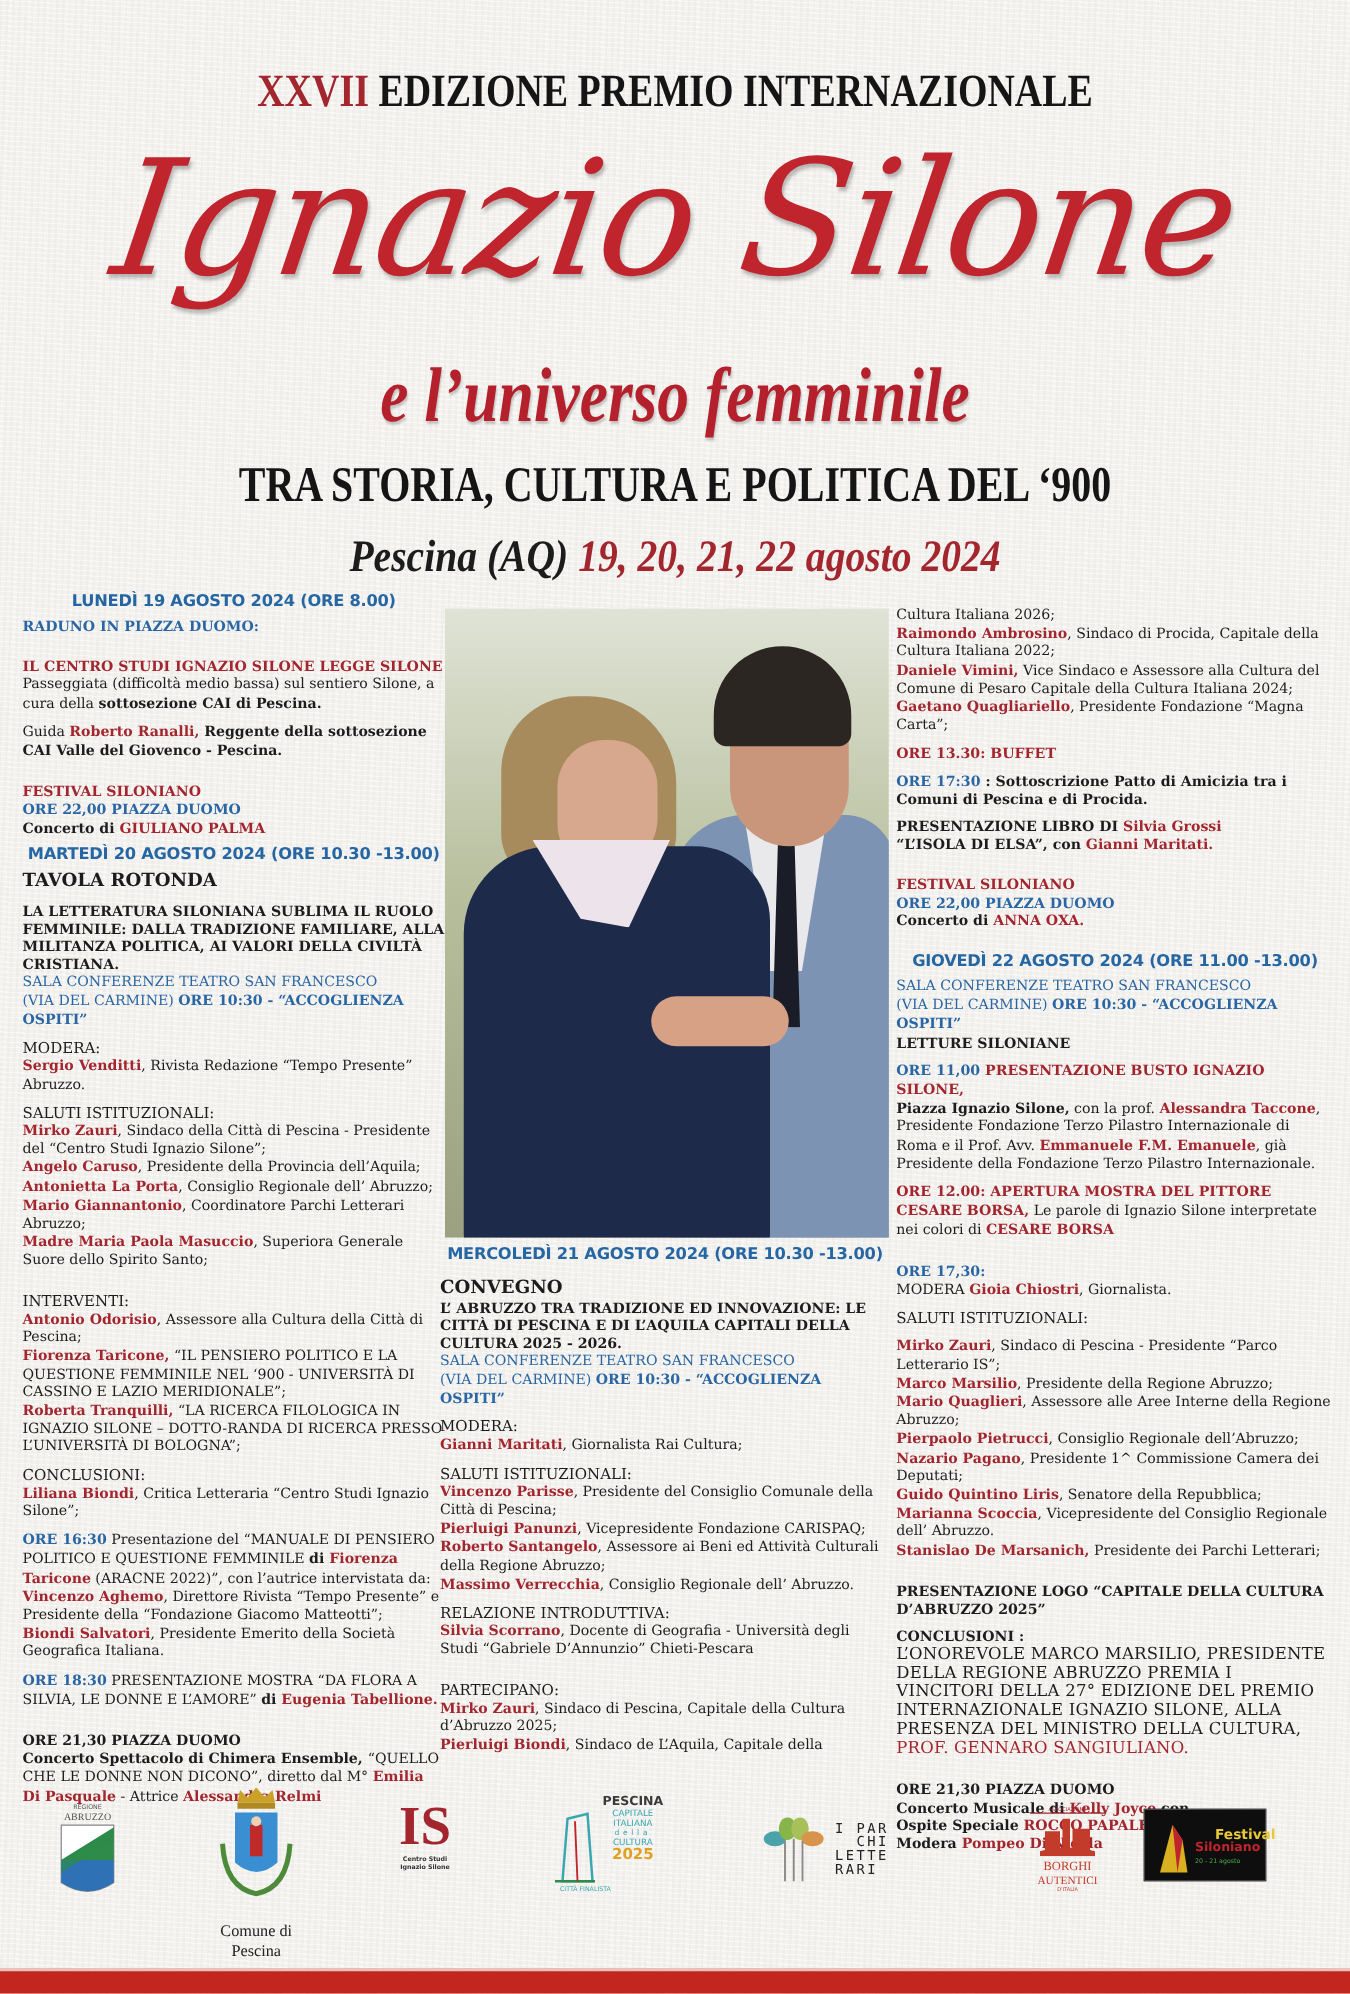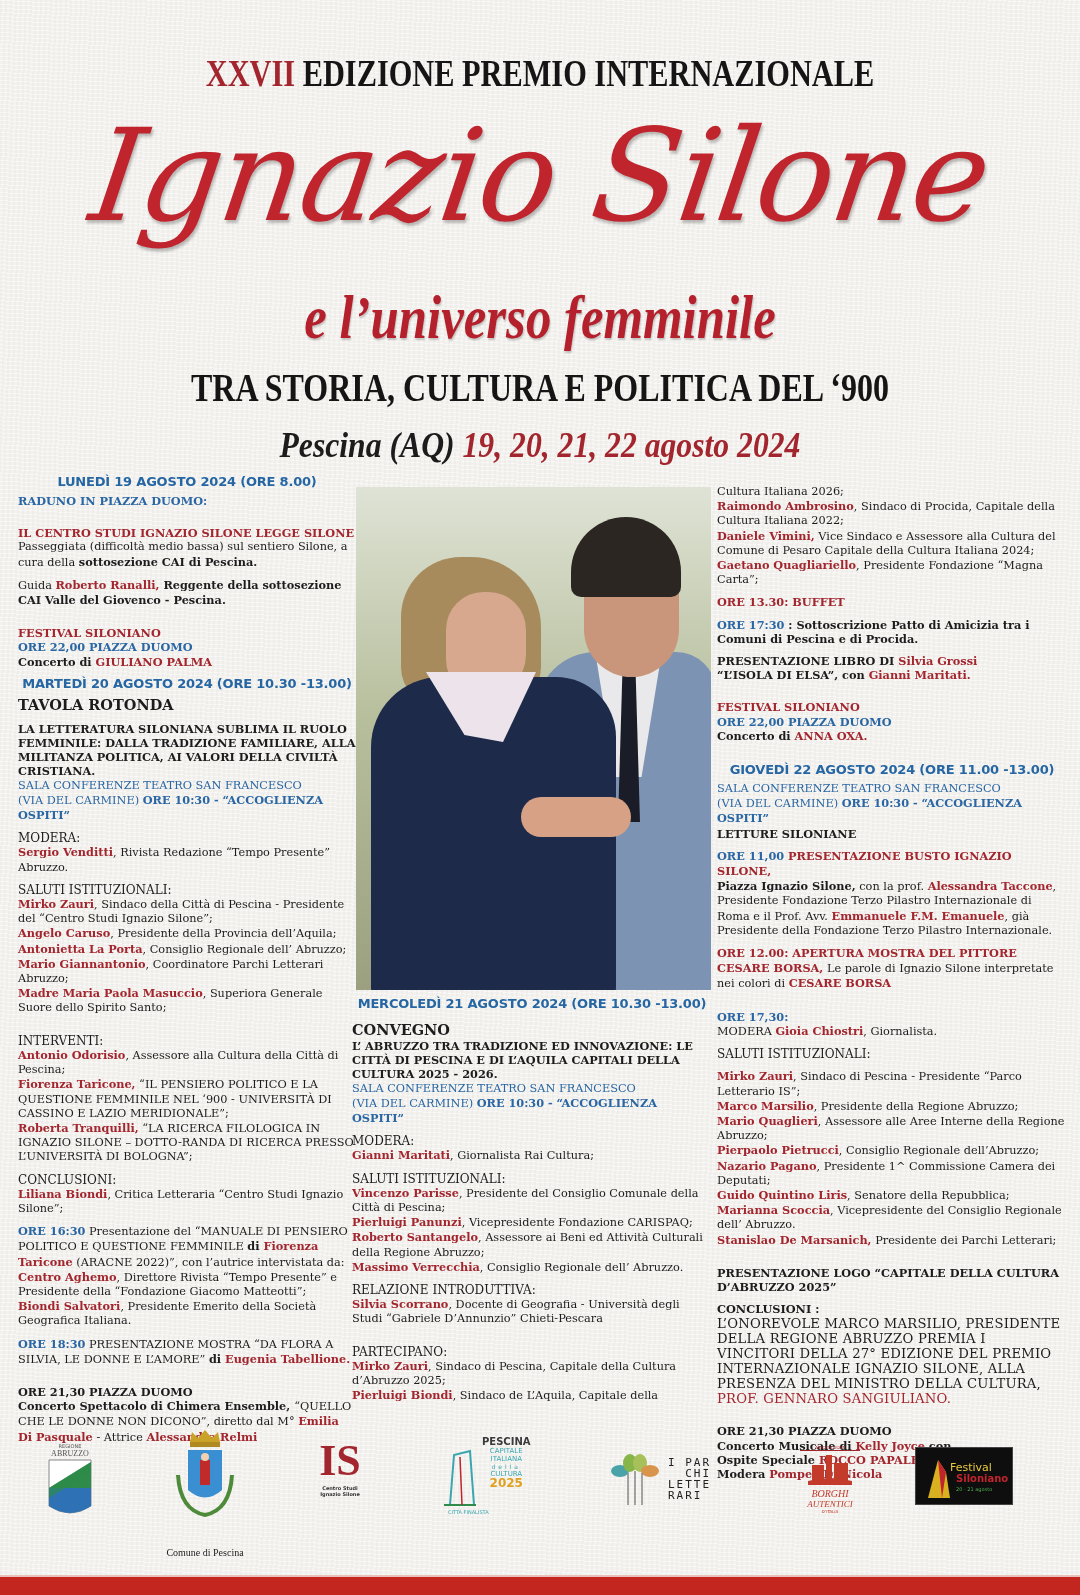--- a/index.html
+++ b/index.html
@@ -117,21 +117,21 @@
   <div><span class="rb">Antonietta La Porta</span><span>, Consiglio Regionale dell’ Abruzzo;</span></div>
   <div><span class="rb">Mario Giannantonio</span><span>, Coordinatore Parchi Letterari Abruzzo;</span></div>
   <div><span class="rb">Madre Maria Paola Masuccio</span><span>, Superiora Generale Suore dello Spirito Santo;</span></div>
   <div class="sec-lg label-caps">INTERVENTI:</div>
   <div><span class="rb">Antonio Odorisio</span><span>, Assessore alla Cultura della Città di Pescina;</span></div>
   <div><span class="rb">Fiorenza Taricone,</span><span> “IL PENSIERO POLITICO E LA QUESTIONE FEMMINILE NEL ‘900 - UNIVERSITÀ DI CASSINO E LAZIO MERIDIONALE”;</span></div>
   <div><span class="rb">Roberta Tranquilli,</span><span> “LA RICERCA FILOLOGICA IN IGNAZIO SILONE – DOTTO-RANDA DI RICERCA PRESSO L’UNIVERSITÀ DI BOLOGNA”;</span></div>
   <div class="sec label-caps">CONCLUSIONI:</div>
   <div><span class="rb">Liliana Biondi</span><span>, Critica Letteraria “Centro Studi Ignazio Silone”;</span></div>
   <div class="sec"><span class="bb">ORE 16:30</span><span> Presentazione del “MANUALE DI PENSIERO POLITICO E QUESTIONE FEMMINILE </span><span class="b">di </span><span class="rb">Fiorenza Taricone</span><span> (ARACNE 2022)”, con l’autrice intervistata da:</span></div>
-  <div><span class="rb">Centro Aghemo</span><span>, Direttore Rivista “Tempo Presente” e Presidente della “Fondazione Giacomo Matteotti”;</span></div>
+  <div><span class="rb">Vincenzo Aghemo</span><span>, Direttore Rivista “Tempo Presente” e Presidente della “Fondazione Giacomo Matteotti”;</span></div>
   <div><span class="rb">Biondi Salvatori</span><span>, Presidente Emerito della Società Geografica Italiana.</span></div>
   <div class="sec"><span class="bb">ORE 18:30</span><span> PRESENTAZIONE MOSTRA “DA FLORA A SILVIA, LE DONNE E L’AMORE” </span><span class="b">di </span><span class="rb">Eugenia Tabellione.</span></div>
   <div class="sec-lg b">ORE 21,30 PIAZZA DUOMO</div>
   <div><span class="b">Concerto Spettacolo di Chimera Ensemble, </span><span>“QUELLO CHE LE DONNE NON DICONO”, diretto dal M° </span><span class="rb">Emilia Di Pasquale</span><span> - Attrice </span><span class="rb">Alessandra Relmi</span></div>
 </div>
 
 <div class="photo">
   <div class="man-body"></div>
   <div class="man-shirt"></div>
   <div class="man-tie"></div>
@@ -215,21 +215,21 @@
   </div>
   <div class="logo" style="left:160px; top:5px; width:90px;">
     <svg width="70" height="95" viewBox="0 0 70 95" style="margin-left:10px;">
       <path d="M20 12 L22 2 L28 8 L35 0 L42 8 L48 2 L50 12 Z" fill="#c9a227"></path>
       <rect x="20" y="12" width="30" height="5" fill="#b08a20"></rect>
       <path d="M18 20 H52 V60 Q35 75 18 60 Z" fill="#3a8fd3"></path>
       <rect x="30" y="30" width="10" height="25" fill="#c02a2a"></rect>
       <circle cx="35" cy="27" r="4" fill="#f1d1b0"></circle>
       <path d="M8 45 Q10 80 35 85 Q60 80 62 45" fill="none" stroke="#4d8a3a" stroke-width="4"></path>
     </svg>
-    <div class="logo-text" style="font-size:10px; font-family:'Liberation Serif',serif; color:#222; margin-top:18px;">Comune di Pescina</div>
+    <div class="logo-text" style="font-size:13px; font-family:'Liberation Serif',serif; color:#222; margin-top:8px;">Comune di Pescina</div>
   </div>
   <div class="logo" style="left:310px; top:12px; width:60px;">
     <div style="font-family:'Liberation Serif',serif; font-size:44px; font-weight:bold; color:#a3262e; text-align:center; line-height:48px;">IS</div>
     <div class="logo-text" style="font-size:5px; font-weight:bold; color:#333;">Centro Studi</div>
     <div class="logo-text" style="font-size:5px; font-weight:bold; color:#333;">Ignazio Silone</div>
   </div>
   <div class="logo" style="left:440px; top:12px; width:130px; height:80px;text-align:center;">
     <svg width="40" height="60" viewBox="0 0 40 60" style="position:absolute; left:0; top:10px;">
       <path d="M10 58 L14 8 L30 4 L34 58 Z" fill="none" stroke="#3aa6b0" stroke-width="2"></path>
       <path d="M4 58 L36 58" stroke="#2e8b4a" stroke-width="2"></path>
@@ -253,36 +253,36 @@
       <ellipse cx="40" cy="18" rx="9" ry="6" fill="#d8944a"></ellipse>
       <path d="M18 20 V52 M25 18 V52 M32 20 V52" stroke="#888" stroke-width="1.5"></path>
     </svg>
     <div style="position:absolute; left:58px; top:4px; font-family:'DejaVu Sans Mono',monospace; font-size:11px; line-height:11px; color:#222; text-align:right; letter-spacing:2px;">
       <div>I PAR</div>
       <div>CHI</div>
       <div>LETTE</div>
       <div style="text-align:left;">RARI</div>
     </div>
   </div>
-  <div class="logo" style="left:800px; top:20px; width:60px;font-style:italic;">
+  <div class="logo" style="left:824px; top:20px; width:60px;">
     <div class="logo-text" style="font-size:4px; color:#a3262e; border-bottom:1px solid #a3262e;">ASSOCIAZIONE</div>
     <svg width="44" height="34" viewBox="0 0 44 34" style="margin-left:8px;">
       <rect x="4" y="14" width="12" height="16" fill="#c33b2a"></rect>
       <rect x="18" y="4" width="6" height="26" fill="#c33b2a"></rect>
       <rect x="26" y="12" width="14" height="18" fill="#c33b2a"></rect>
       <path d="M0 30 Q22 24 44 30 V34 H0 Z" fill="#c33b2a"></path>
     </svg>
     <div class="logo-text" style="font-family:'Liberation Serif',serif; font-size:10px; line-height:10px; color:#c33b2a;">BORGHI</div>
     <div class="logo-text" style="font-family:'Liberation Serif',serif; font-size:9px; line-height:10px; color:#c33b2a;">AUTENTICI</div>
     <div class="logo-text" style="font-size:4px; color:#c33b2a;">D’ITALIA</div>
   </div>
   <div class="logo" style="left:915px; top:22px; width:98px; height:58px; background:#0e0e0e; border:1px solid #444;">
     <svg width="30" height="50" viewBox="0 0 30 50" style="position:absolute; left:8px; top:4px;">
       <path d="M4 46 L14 8 L22 20 L26 46 Z" fill="#d8b020"></path>
       <path d="M14 8 L22 20 L18 46 Z" fill="#c0252e"></path>
     </svg>
-    <div style="position:absolute; left:34px; top:14px; font-family:'DejaVu Sans',sans-serif; font-weight:normal; font-size:11px; line-height:11px; color:#e8c93a;">Festival</div>
+    <div style="position:absolute; left:56px; top:14px; font-family:'DejaVu Sans',sans-serif; font-weight:bold; font-size:11px; line-height:11px; color:#e8c93a;">Festival</div>
     <div style="position:absolute; left:40px; top:26px; font-family:'DejaVu Sans',sans-serif; font-weight:bold; font-size:10px; line-height:10px; color:#c0252e;">Siloniano</div>
     <div style="position:absolute; left:40px; top:38px; font-family:'DejaVu Sans',sans-serif; font-size:5px; color:#4db050;">20 - 21 agosto</div>
   </div>
 </div>
 
 <div class="bottom-bar"></div>
 
 </body></html>

